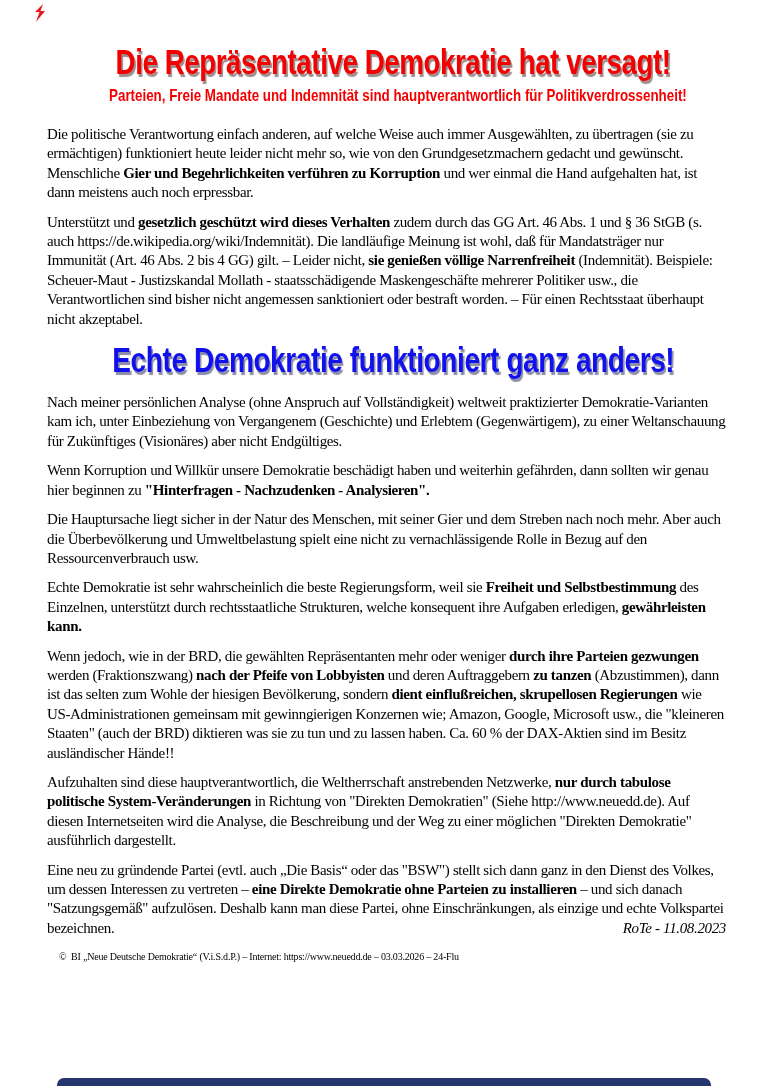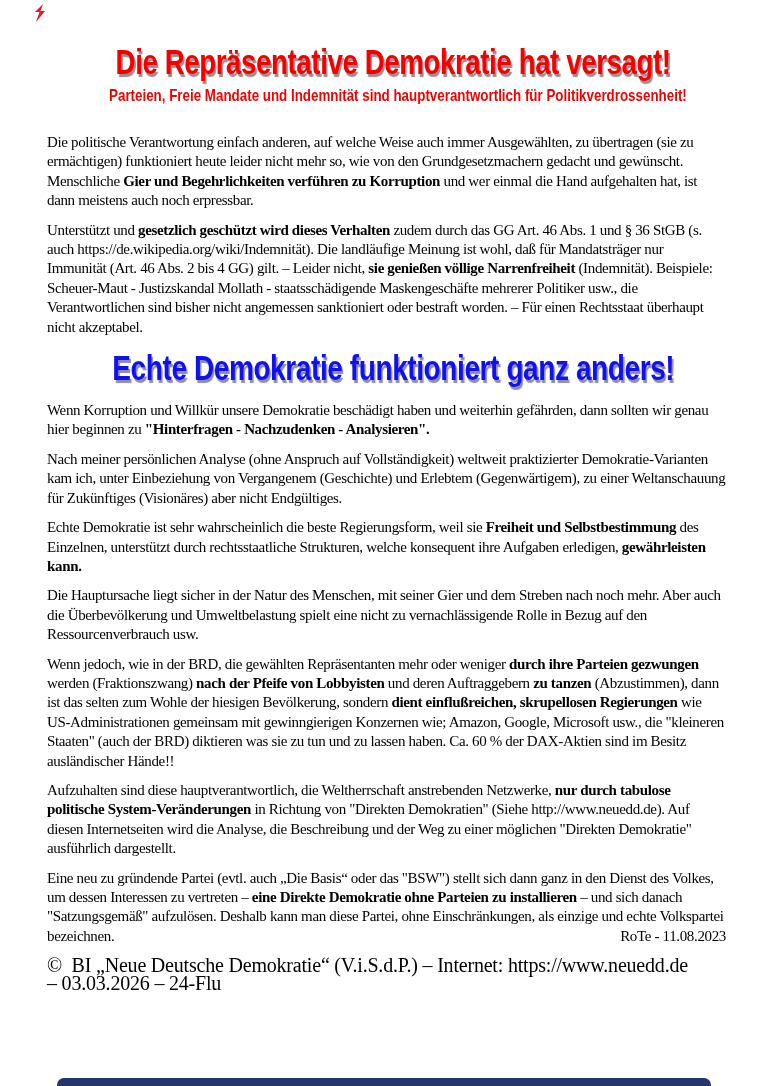--- a/index.html
+++ b/index.html
@@ -23,29 +23,30 @@
     transform:scaleX(.81);transform-origin:50% 50%;
   }
   .h2{
     font-family:"Liberation Sans",sans-serif;font-weight:bold;
     font-size:35px;line-height:42px;margin:6px 0 8px 0;
     text-align:center;white-space:nowrap;
     transform:scaleX(.80);transform-origin:50% 50%;
     text-shadow:2px 2.5px 1px rgba(0,0,60,.45);
     letter-spacing:-.5px;
   }
-  .body-text{margin-top:28px;width:679px}
+  .body-text{margin-top:20px;width:679px}
   .body-text p{
     margin:0 0 10px 0;font-size:15px;line-height:19.4px;letter-spacing:-.35px;
   }
   .body-text p b{font-weight:bold}
-  .sig{float:right;font-weight:normal}
+  .sig{float:right;font-style:italic;font-weight:normal}
   .footer{
-    margin-top:7px;font-size:20px;line-height:18px;letter-spacing:-.2px;
+    margin-top:7px;font-size:10px;line-height:18px;letter-spacing:-.2px;
     white-space:pre-wrap;
+    margin-left:12px;
   }
   .annotation-mark{position:absolute;left:32px;top:3px;width:16px;height:20px}
   .bottom-bar{
     position:absolute;left:57px;top:1078px;width:654px;height:14px;
     border-radius:7px;
   }
 </style>
 </head>
 <body>
 
@@ -56,24 +57,24 @@
   <div class="sub" id="sub" style="color: rgb(244, 0, 0);">Parteien, Freie Mandate und Indemnität sind hauptverantwortlich für Politikverdrossenheit!</div>
 
   <div class="body-text" id="body-top">
       <p><span>Die politische Verantwortung einfach anderen, auf welche Weise auch immer Ausgewählten, zu übertragen (sie zu ermächtigen) funktioniert heute leider nicht mehr so, wie von den Grundgesetzmachern gedacht und gewünscht. Menschliche </span><b>Gier und Begehrlichkeiten verführen zu Korruption</b><span> und wer einmal die Hand aufgehalten hat, ist dann meistens auch noch erpressbar.</span></p>
       <p><span>Unterstützt und </span><b>gesetzlich geschützt wird dieses Verhalten</b><span> zudem durch das GG Art. 46 Abs. 1 und § 36 StGB (s. auch https://de.wikipedia.org/wiki/Indemnität). Die landläufige Meinung ist wohl, daß für Mandatsträger nur Immunität (Art. 46 Abs. 2 bis 4 GG) gilt. – Leider nicht, </span><b>sie genießen völlige Narrenfreiheit</b><span> (Indemnität). Beispiele: Scheuer-Maut - Justizskandal Mollath - staatsschädigende Maskengeschäfte mehrerer Politiker usw., die Verantwortlichen sind bisher nicht angemessen sanktioniert oder bestraft worden. – Für einen Rechtsstaat überhaupt nicht akzeptabel.</span></p>
     </div>
 
   <h2 class="h2" id="h2" style="color: rgb(17, 17, 238);">Echte Demokratie funktioniert ganz anders!</h2>
 
   <div class="body-text" style="margin-top:12px" id="body-bottom">
+      <p><span>Nach meiner persönlichen Analyse (ohne Anspruch auf Vollständigkeit) weltweit praktizierter Demokratie-Varianten kam ich, unter Einbeziehung von Vergangenem (Geschichte) und Erlebtem (Gegenwärtigem), zu einer Weltanschauung für Zukünftiges (Visionäres) aber nicht Endgültiges.</span></p>
       <p><span>Wenn Korruption und Willkür unsere Demokratie beschädigt haben und weiterhin gefährden, dann sollten wir genau hier beginnen zu </span><b>"Hinterfragen - Nachzudenken - Analysieren".</b></p>
-      <p><span>Nach meiner persönlichen Analyse (ohne Anspruch auf Vollständigkeit) weltweit praktizierter Demokratie-Varianten kam ich, unter Einbeziehung von Vergangenem (Geschichte) und Erlebtem (Gegenwärtigem), zu einer Weltanschauung für Zukünftiges (Visionäres) aber nicht Endgültiges.</span></p>
+      <p><span>Die Hauptursache liegt sicher in der Natur des Menschen, mit seiner Gier und dem Streben nach noch mehr. Aber auch die Überbevölkerung und Umweltbelastung spielt eine nicht zu vernachlässigende Rolle in Bezug auf den Ressourcenverbrauch usw.</span></p>
       <p><span>Echte Demokratie ist sehr wahrscheinlich die beste Regierungsform, weil sie </span><b>Freiheit und Selbstbestimmung</b><span> des Einzelnen, unterstützt durch rechtsstaatliche Strukturen, welche konsequent ihre Aufgaben erledigen, </span><b>gewährleisten kann.</b></p>
-      <p><span>Die Hauptursache liegt sicher in der Natur des Menschen, mit seiner Gier und dem Streben nach noch mehr. Aber auch die Überbevölkerung und Umweltbelastung spielt eine nicht zu vernachlässigende Rolle in Bezug auf den Ressourcenverbrauch usw.</span></p>
       <p><span>Wenn jedoch, wie in der BRD, die gewählten Repräsentanten mehr oder weniger </span><b>durch ihre Parteien gezwungen</b><span> werden (Fraktionszwang) </span><b>nach der Pfeife von Lobbyisten</b><span> und deren Auftraggebern </span><b>zu tanzen</b><span> (Abzustimmen), dann ist das selten zum Wohle der hiesigen Bevölkerung, sondern </span><b>dient einflußreichen, skrupellosen Regierungen</b><span> wie US-Administrationen gemeinsam mit gewinngierigen Konzernen wie; Amazon, Google, Microsoft usw., die "kleineren Staaten" (auch der BRD) diktieren was sie zu tun und zu lassen haben. Ca. 60 % der DAX-Aktien sind im Besitz ausländischer Hände!!</span></p>
       <p><span>Aufzuhalten sind diese hauptverantwortlich, die Weltherrschaft anstrebenden Netzwerke, </span><b>nur durch tabulose politische System-Veränderungen</b><span> in Richtung von "Direkten Demokratien" (Siehe http://www.neuedd.de). Auf diesen Internetseiten wird die Analyse, die Beschreibung und der Weg zu einer möglichen "Direkten Demokratie" ausführlich dargestellt.</span></p>
       <p><span>Eine neu zu gründende Partei (evtl. auch „Die Basis“ oder das "BSW") stellt sich dann ganz in den Dienst des Volkes, um dessen Interessen zu vertreten – </span><b>eine Direkte Demokratie ohne Parteien zu installieren</b><span> – und sich danach "Satzungsgemäß" aufzulösen. Deshalb kann man diese Partei, ohne Einschränkungen, als einzige und echte Volkspartei bezeichnen.</span><span class="sig">RoTe - 11.08.2023</span></p>
     </div>
 
   <div class="footer">©  BI „Neue Deutsche Demokratie“ (V.i.S.d.P.) – Internet: https://www.neuedd.de – 03.03.2026 – 24-Flu</div>
 
 </div>
 
 <svg class="annotation-mark" viewBox="0 0 16 20" id="mark">

